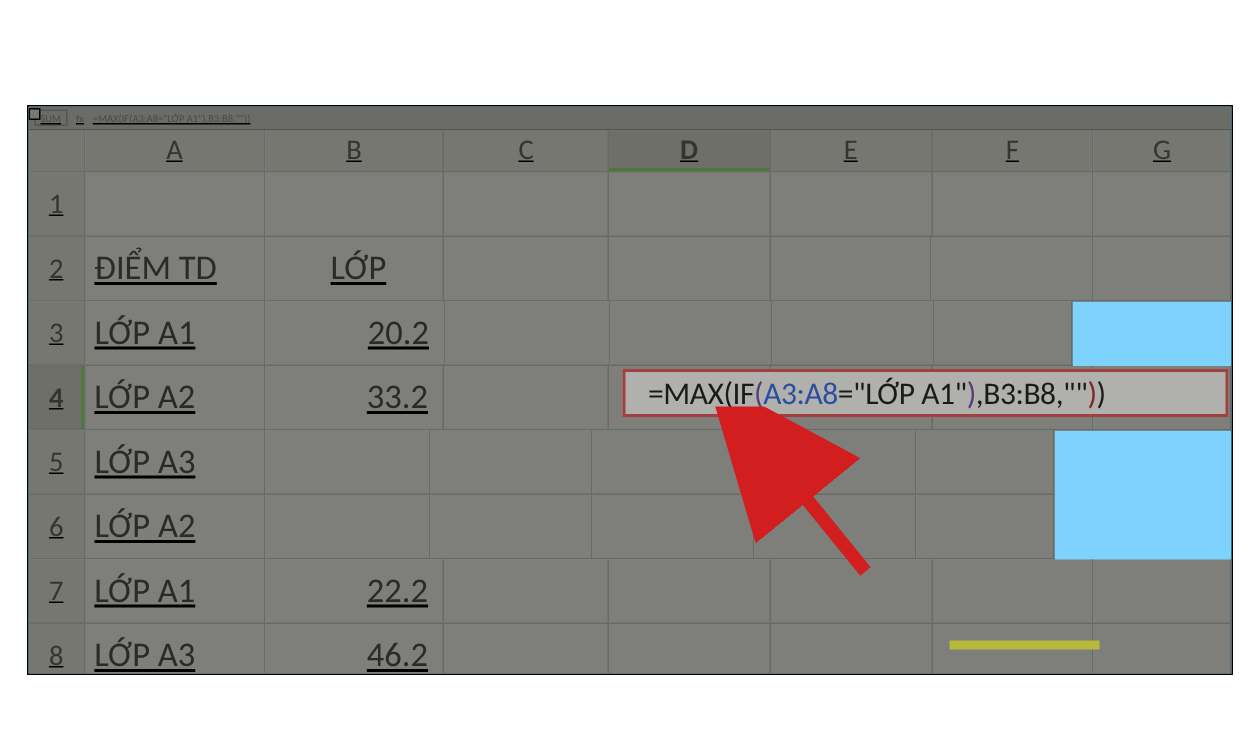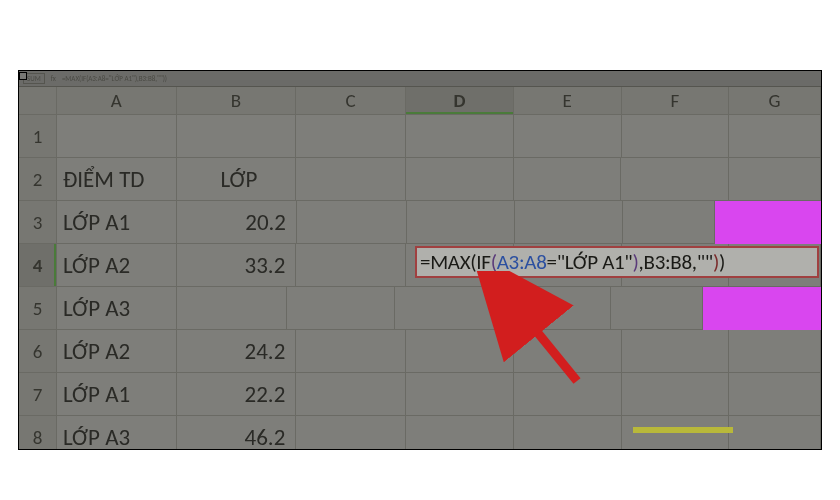--- a/index.html
+++ b/index.html
@@ -10,23 +10,24 @@
     height: 500px;
     position: relative;
     overflow: hidden;
   }
   .frame {
     position: absolute;
     left: 18px;
     top: 70px;
     width: 804px;
     height: 380px;
-    background: #d946ef;
+    background: #7dd3fc;
     border: 1px solid #000;
     overflow: hidden;
+    text-decoration: underline;
   }
   .ribbon {
     height: 16px;
     background: #6b6b68;
     border-bottom: 1px solid #55554f;
     display: flex;
     align-items: center;
     font-size: 7px;
     color: #4a4a44;
     padding-left: 4px;
@@ -103,21 +104,21 @@
     left: 396px;
     top: 175px;
     width: 404px;
     height: 32px;
     border: 2px solid #a04040;
     background: #b0b0ac;
     font-family: Calibri, Arial, sans-serif;
     font-size: 21px;
     display: flex;
     align-items: center;
-    padding-left: 3px;
+    padding-left: 15px;
     letter-spacing: -0.3px;
     white-space: nowrap;
   }
   .f-black { color: #1a1a16; }
   .f-blue  { color: #2b4fa0; }
   .f-red   { color: #7a2a2a; }
   .f-purple{ color: #5a3a7a; }
 
   .arrow {
     position: absolute;
@@ -219,21 +220,20 @@
       <div class="cell col-C"></div>
       <div class="cell col-D"></div>
       <div class="cell col-E"></div>
       <div class="cell col-F"></div>
       <div class="cell col-G"></div>
     </div>
 
     <div class="row">
       <div class="cell rowhdr">6</div>
       <div class="cell col-A">LỚP A2</div>
-      <div class="cell col-B">24.2</div>
       <div class="cell col-C"></div>
       <div class="cell col-D"></div>
       <div class="cell col-E"></div>
       <div class="cell col-F"></div>
       <div class="cell col-G"></div>
     </div>
 
     <div class="row">
       <div class="cell rowhdr">7</div>
       <div class="cell col-A">LỚP A1</div>

